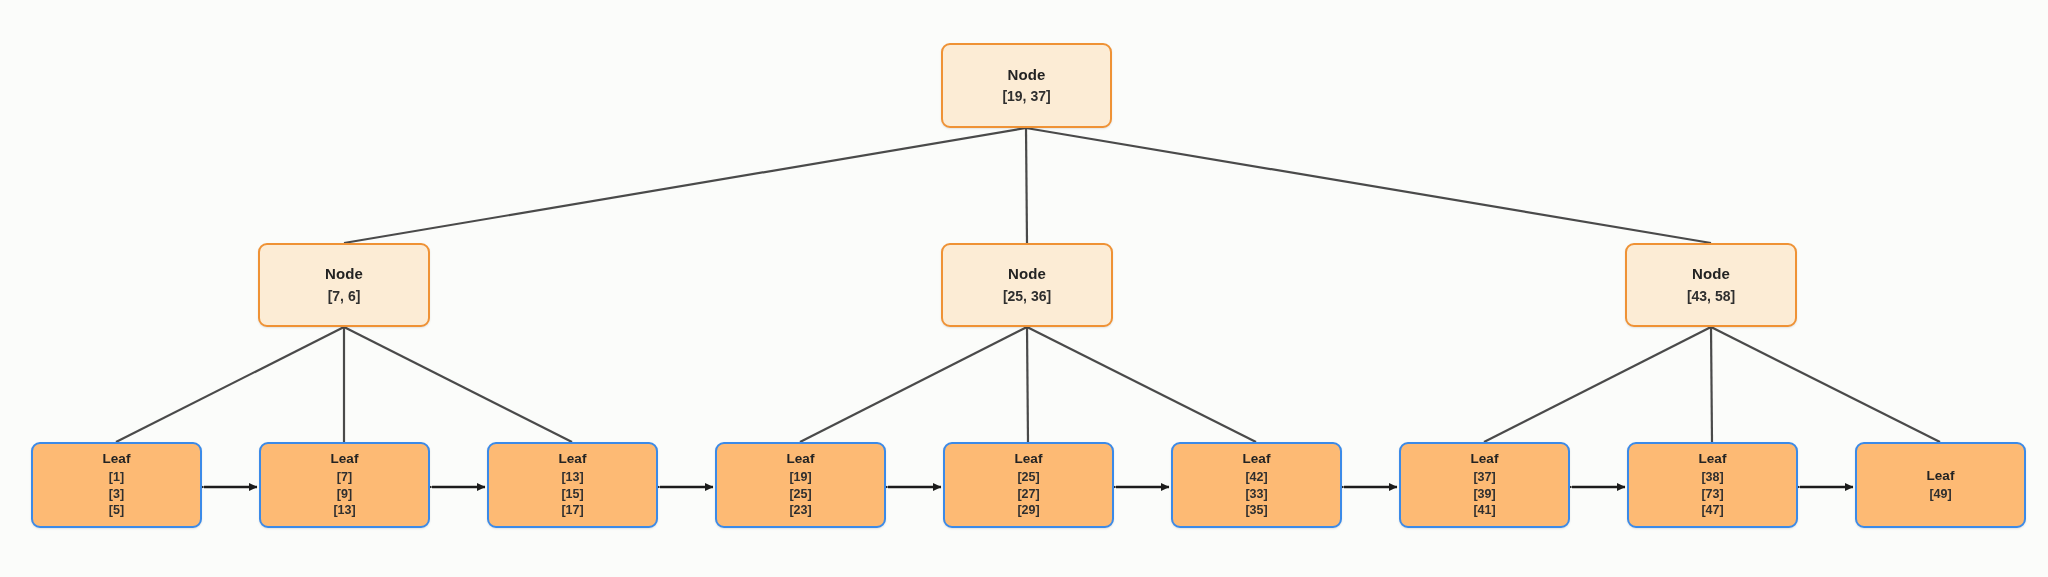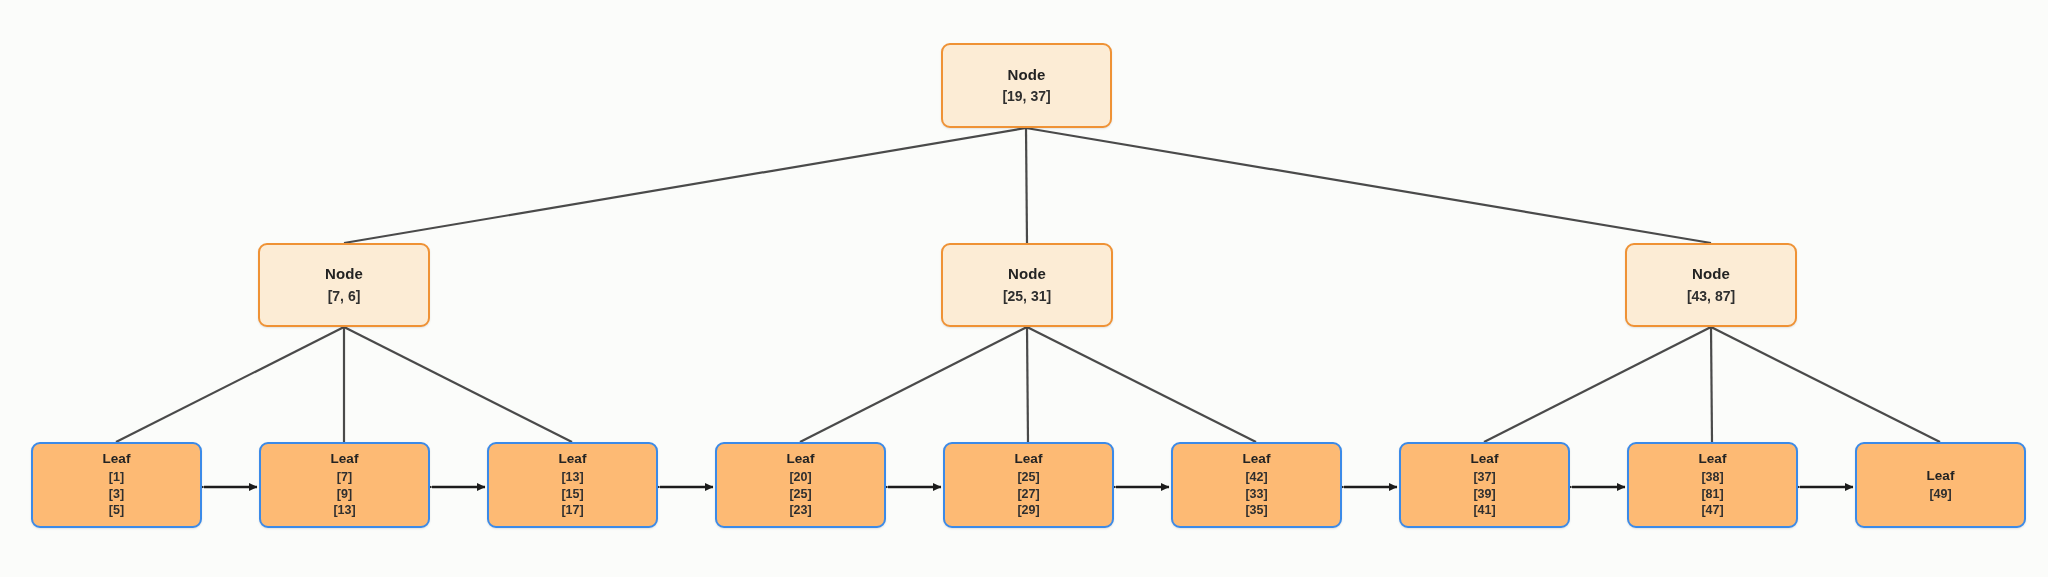--- a/index.html
+++ b/index.html
@@ -113,25 +113,25 @@
     <span class="box-keys">[19, 37]</span>
   </div>
 
   <div id="internal-layer">
       <div class="box node-box" style="left: 258px; top: 243px; width: 172px; height: 84px;">
         <span class="box-title">Node</span>
         <span class="box-keys">[7, 6]</span>
       </div>
       <div class="box node-box" style="left: 941px; top: 243px; width: 172px; height: 84px;">
         <span class="box-title">Node</span>
-        <span class="box-keys">[25, 31]</span>
+        <span class="box-keys">[25, 36]</span>
       </div>
       <div class="box node-box" style="left: 1625px; top: 243px; width: 172px; height: 84px;">
         <span class="box-title">Node</span>
-        <span class="box-keys">[43, 87]</span>
+        <span class="box-keys">[43, 58]</span>
       </div>
     </div>
   <div id="leaf-layer">
       <div class="box leaf-box" style="left: 31px; top: 442px; width: 171px; height: 86px;">
         <span class="box-title">Leaf</span>
         <span class="box-keys">
           <span class="key-line">[1]</span>
           <span class="key-line">[3]</span>
           <span class="key-line">[5]</span>
         </span>
@@ -148,21 +148,21 @@
         <span class="box-title">Leaf</span>
         <span class="box-keys">
           <span class="key-line">[13]</span>
           <span class="key-line">[15]</span>
           <span class="key-line">[17]</span>
         </span>
       </div>
       <div class="box leaf-box" style="left: 715px; top: 442px; width: 171px; height: 86px;">
         <span class="box-title">Leaf</span>
         <span class="box-keys">
-          <span class="key-line">[20]</span>
+          <span class="key-line">[19]</span>
           <span class="key-line">[25]</span>
           <span class="key-line">[23]</span>
         </span>
       </div>
       <div class="box leaf-box" style="left: 943px; top: 442px; width: 171px; height: 86px;">
         <span class="box-title">Leaf</span>
         <span class="box-keys">
           <span class="key-line">[25]</span>
           <span class="key-line">[27]</span>
           <span class="key-line">[29]</span>
@@ -181,21 +181,21 @@
         <span class="box-keys">
           <span class="key-line">[37]</span>
           <span class="key-line">[39]</span>
           <span class="key-line">[41]</span>
         </span>
       </div>
       <div class="box leaf-box" style="left: 1627px; top: 442px; width: 171px; height: 86px;">
         <span class="box-title">Leaf</span>
         <span class="box-keys">
           <span class="key-line">[38]</span>
-          <span class="key-line">[81]</span>
+          <span class="key-line">[73]</span>
           <span class="key-line">[47]</span>
         </span>
       </div>
       <div class="box leaf-box" style="left: 1855px; top: 442px; width: 171px; height: 86px;">
         <span class="box-title">Leaf</span>
         <span class="box-keys">
           <span class="key-line">[49]</span>
         </span>
       </div>
     </div>

